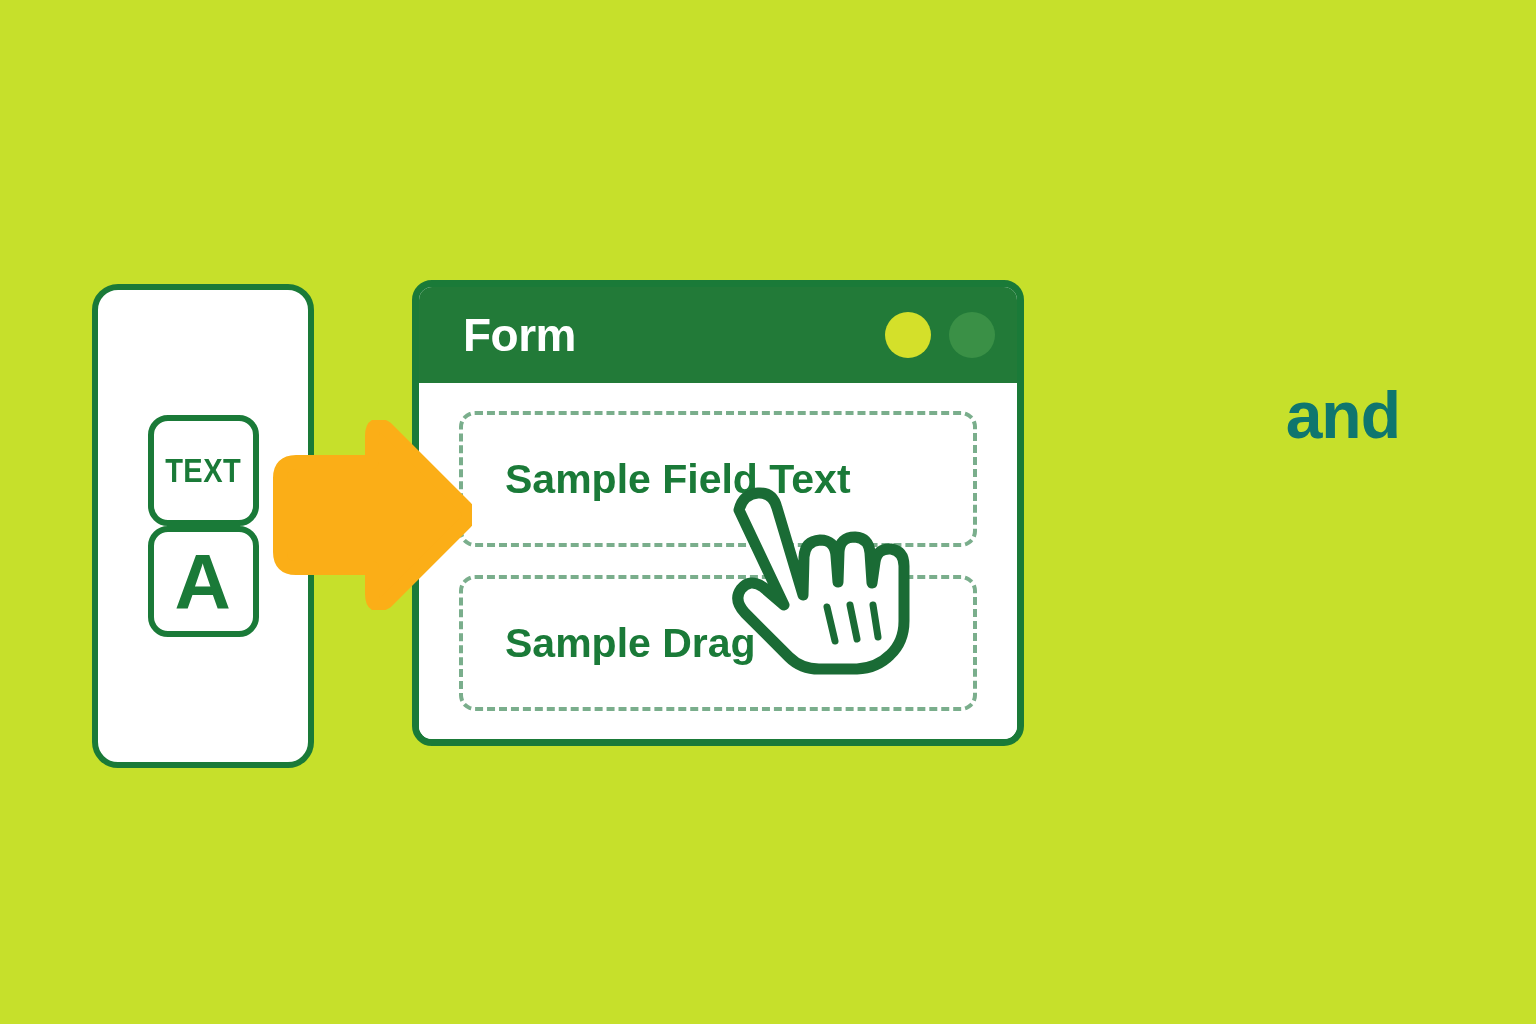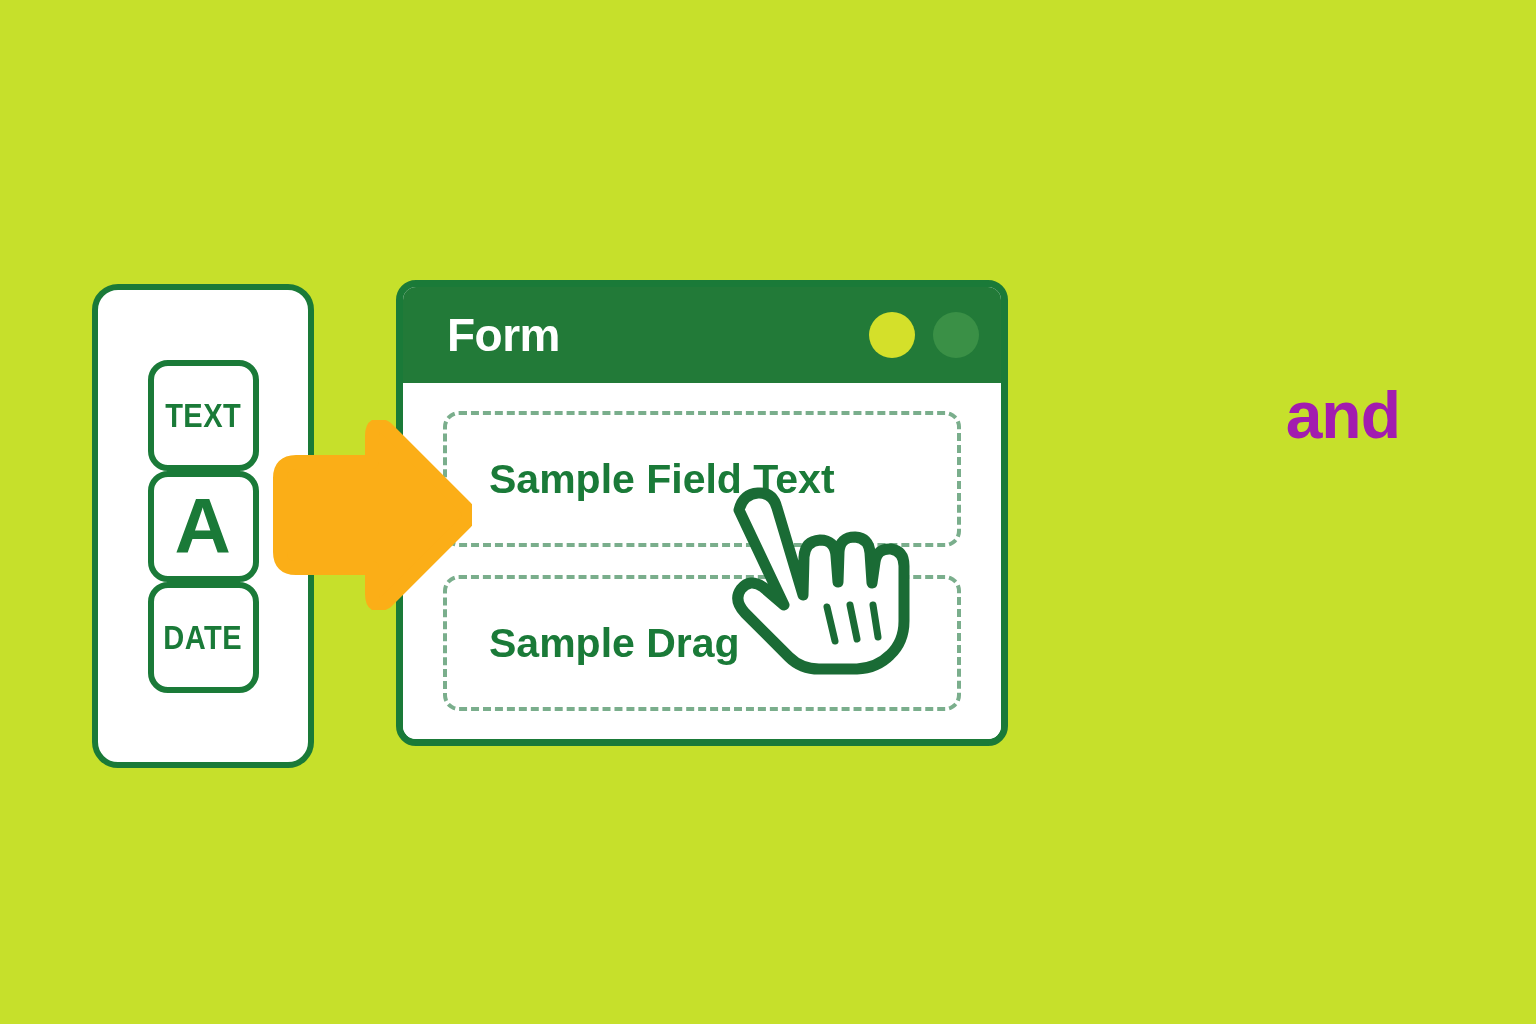--- a/index.html
+++ b/index.html
@@ -69,21 +69,21 @@
     left: 272px;
     top: 420px;
     width: 200px;
     height: 190px;
     z-index: 4;
   }
 
   
   #form-window {
     position: absolute;
-    left: 396px;
+    left: 412px;
     top: 280px;
     width: 612px;
     height: 466px;
     border: 7px solid #1a7a38;
     border-radius: 20px;
     box-sizing: border-box;
     background: #ffffff;
     overflow: hidden;
     z-index: 2;
   }
@@ -168,21 +168,21 @@
   }
   .headline-big {
     color: #1d7a37;
     font-size: 118px;
     font-weight: bold;
     line-height: 0.84;
     letter-spacing: -2px;
     display: block;
   }
   .headline-small {
-    color: #a21caf;
+    color: #0f766e;
     font-size: 66px;
     font-weight: bold;
     line-height: 0.9;
     letter-spacing: -1px;
     display: block;
     text-align: right;
     padding-right: 12px;
     margin-top: 4px;
     margin-bottom: 2px;
   }
@@ -195,23 +195,20 @@
   <div id="palette-panel">
 
     <div class="palette-tile">
       <span class="tile-label small">TEXT</span>
     </div>
 
     <div class="palette-tile">
       <span class="tile-label big">A</span>
     </div>
 
-    <div class="palette-tile">
-      <span class="tile-label small">DATE</span>
-    </div>
 
   </div>
 
   <div id="drag-arrow">
     <svg viewBox="0 0 200 190" width="200" height="190" xmlns="http://www.w3.org/2000/svg">
       <path d="M 8 58
                Q 8 42 24 42
                L 100 42
                L 100 16
                Q 100 0 114 8

